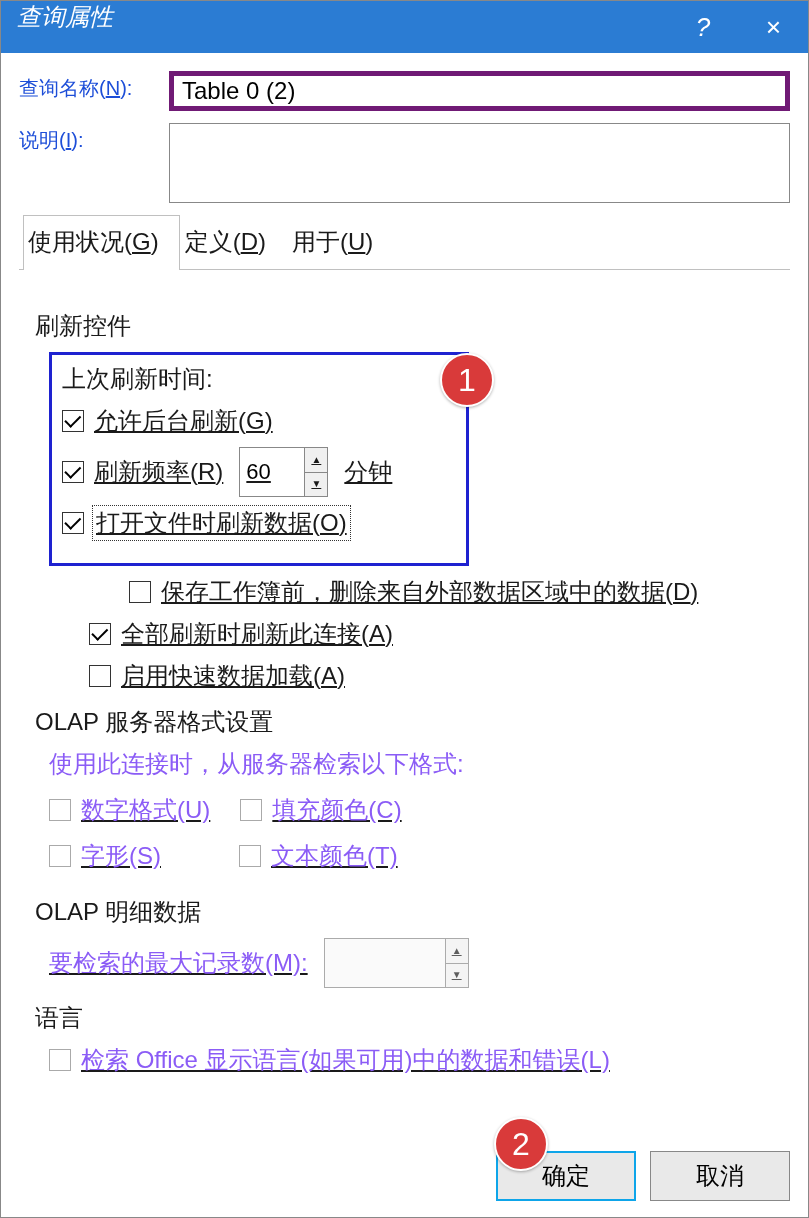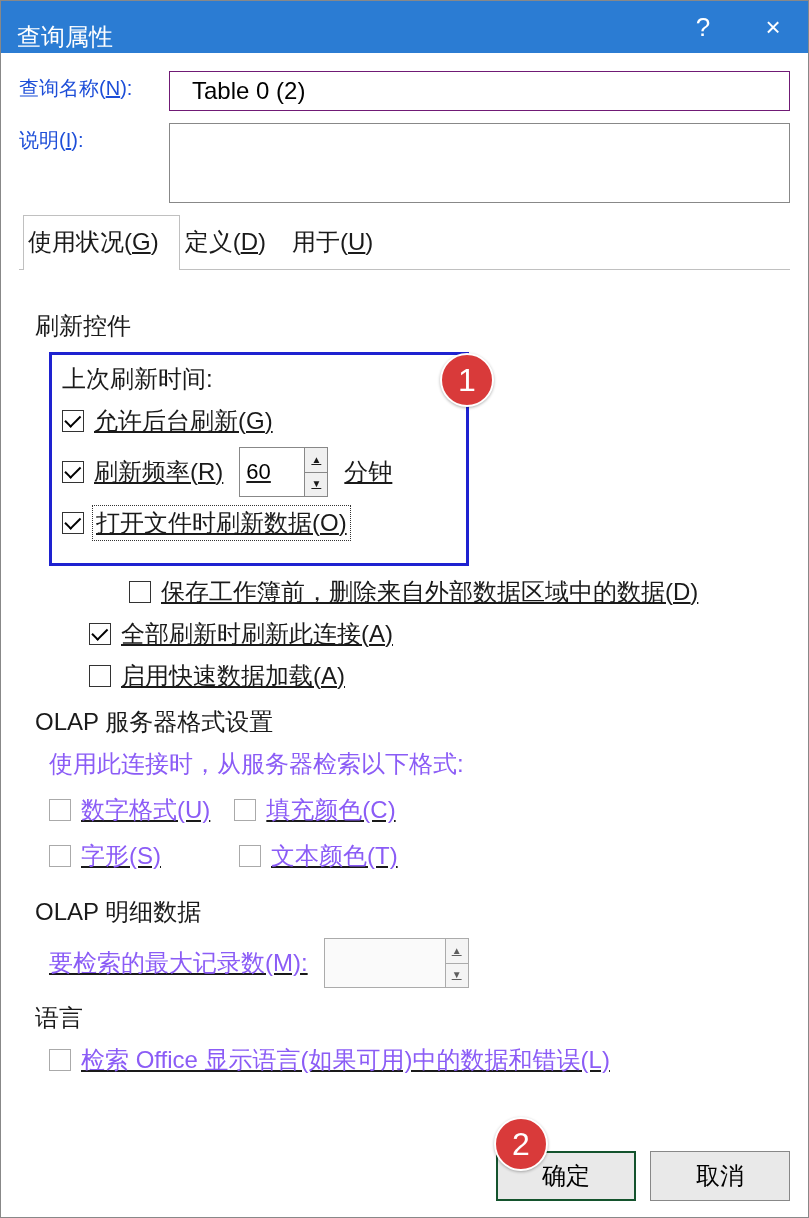--- a/index.html
+++ b/index.html
@@ -11,23 +11,24 @@
     height: 1218px;
     overflow: hidden;
     border: 1px solid #888;
     position: relative;
   }
   .titlebar {
     background: #2b7cd3;
     color: #fff;
     height: 52px;
     display: flex;
-    align-items: flex-end;
+    align-items: flex-start;
     padding-left: 16px;
     font-size: 24px;
+    font-style: italic;
   }
   .titlebar-spacer { flex: 1; }
   .titlebar-btn {
     width: 70px;
     height: 52px;
     display: flex;
     align-items: center;
     justify-content: center;
     font-size: 26px;
     color: #fff;
@@ -41,24 +42,24 @@
     margin-bottom: 12px;
   }
   .form-label {
     width: 150px;
     font-size: 20px;
     color: #1d4ed8;
     padding-top: 4px;
   }
   .form-input {
     flex: 1;
-    border: 1px solid #701a75;
+    border: 5px solid #701a75;
     height: 40px;
     font-size: 24px;
-    padding: 2px 22px;
+    padding: 2px 8px;
     font-family: inherit;
   }
   .form-textarea {
     flex: 1;
     border: 1px solid #888;
     height: 80px;
     font-size: 24px;
     padding: 2px 8px;
     font-family: inherit;
     resize: none;
@@ -192,21 +193,21 @@
     height: 50px;
     border: 1px solid #888;
     background: #e9e9e9;
     font-size: 24px;
     display: flex;
     align-items: center;
     justify-content: center;
     cursor: pointer;
   }
   .btn.primary {
-    border: 2px solid #14532d;
+    border: 2px solid #0ea5e9;
   }
   u { text-decoration: underline; }
   .small-gap { margin-top: 4px; }
 </style>
 </head>
 <body>
 
 <div class="titlebar">
   <span>查询属性</span>
   <span class="titlebar-spacer"></span>
@@ -274,21 +275,21 @@
     </div>
 
     <div class="cb-row indent">
       <span class="cb"></span>
       <span>启用快速数据加载(<u>A</u>)</span>
     </div>
 
     <div class="section-title">OLAP 服务器格式设置</div>
     <div class="indent2 disabled-text" style="font-size:24px;margin-bottom:10px;">使用此连接时，从服务器检索以下格式:</div>
 
-    <div style="display:flex;gap:24px;" class="indent2">
+    <div style="display:flex;gap:30px;" class="indent2">
       <div class="cb-row small-gap">
         <span class="cb disabled"></span>
         <span class="disabled-text">数字格式(U)</span>
       </div>
       <div class="cb-row small-gap">
         <span class="cb disabled"></span>
         <span class="disabled-text">填充颜色(C)</span>
       </div>
     </div>
     <div style="display:flex;gap:18px;" class="indent2">

